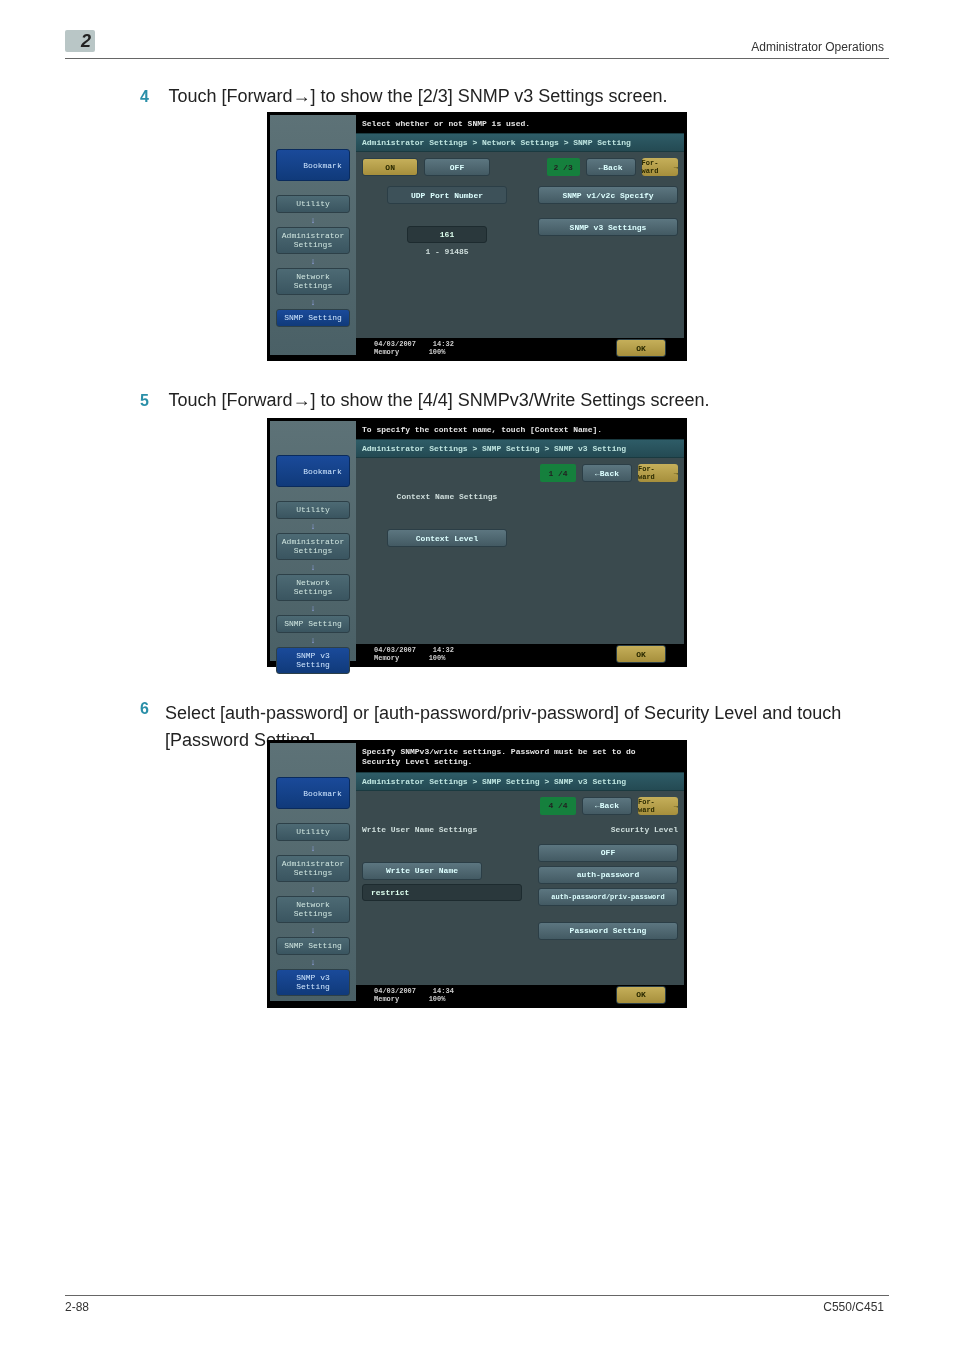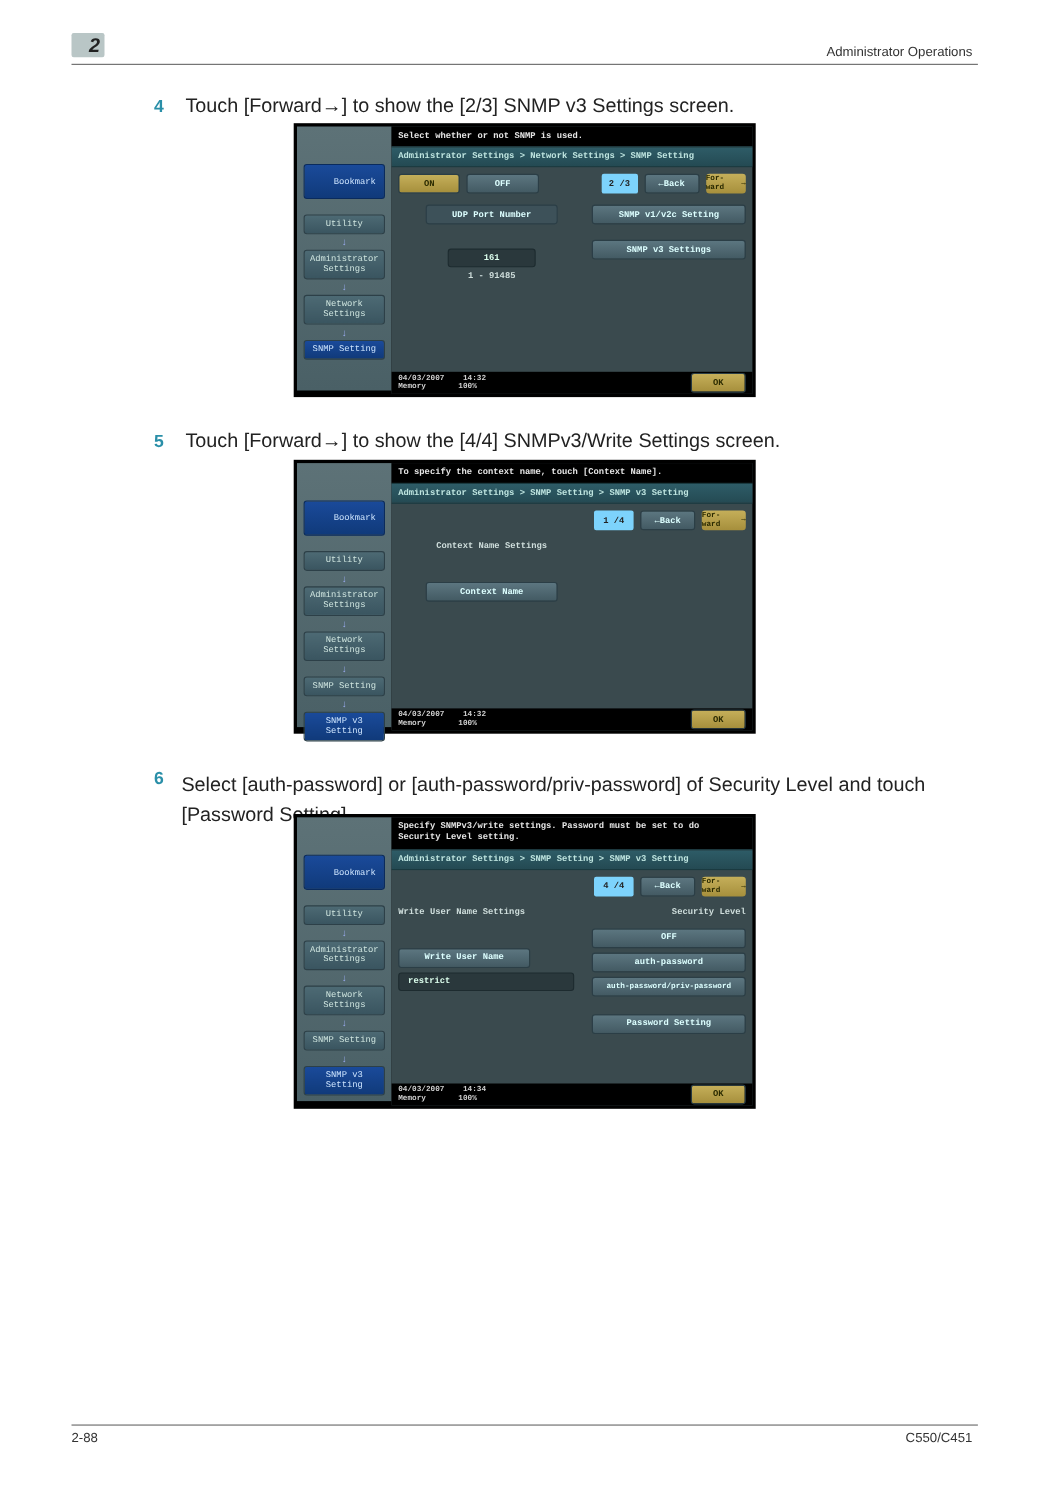--- a/index.html
+++ b/index.html
@@ -91,21 +91,21 @@
     border-bottom:1px solid #1a3a40;
   }
   .ss-body { padding:6px; position:relative; height:156px; }
   .ss-status {
     background:#000;
     color:#cfcfcf;
     font-size:7px;
     display:flex;
     justify-content:space-between;
     align-items:center;
-    padding:3px 6px;
+    padding:3px 18px;
     height:20px;
   }
   .bookmark {
     position:absolute;
     top:34px; left:6px;
     width:74px;height:32px;
     background: linear-gradient(#1a4a9a,#103a7a);
     border:1px solid #0a2b5d;
     border-radius:3px;
     color:#cfe6ff;font-size:8px;
@@ -147,21 +147,21 @@
   .btn.on { background:linear-gradient(#c5af5a,#a68f3c); color:#2a2a00; }
   .btn.ok { background:linear-gradient(#c5af5a,#a68f3c); color:#2a2a00; width:44px; }
   .fwd-chip {
     display:inline-flex;align-items:center;justify-content:center;
     width:40px;height:18px;border-radius:3px;
     background:linear-gradient(#c5af5a,#a68f3c);color:#2a2a00;font-size:7px;
     gap:3px;
   }
   .pagebox {
     display:inline-flex;align-items:center;justify-content:center;
-    background:#7dd3fc;color:#222;font-size:8px;
+    background:#15803d;color:#222;font-size:8px;
     width:36px;height:18px;border-radius:2px;margin-left:45px;
   }
   .valbox {
     background:#2a383c;border:1px solid #1d2b2f;border-radius:3px;
     color:#dfe;font-size:8px;text-align:center;
     padding:3px 6px;
   }
   .label { color:#cfdedc; font-size:8px; }
   .sec-header { text-align:center; color:#cfdedc; font-size:8px; margin-bottom:6px; }
   .col { display:flex; flex-direction:column; gap:4px; }
@@ -215,21 +215,21 @@
         </div>
     </div>
     <div class="ss-body">
       <div class="leftcol col" style="align-items:center;">
         <div class="btn" style="width:120px;background:#3d5159">UDP Port Number</div>
         <div style="height:14px"></div>
         <div class="valbox" style="width:80px">161</div>
         <div class="label">1  -  91485</div>
       </div>
       <div class="rightcol col">
-        <div class="btn" style="width:140px">SNMP v1/v2c Setting</div>
+        <div class="btn" style="width:140px">SNMP v1/v2c Specify</div>
         <div style="height:6px"></div>
         <div class="btn" style="width:140px">SNMP v3 Settings</div>
       </div>
     </div>
     <div class="ss-status">
       <div>
         <span>04/03/2007</span>&nbsp;&nbsp;&nbsp;
         <span>14:32</span><br>
         <span>Memory</span>&nbsp;&nbsp;&nbsp;&nbsp;&nbsp;&nbsp;
         <span>100%</span>
@@ -268,21 +268,21 @@
       <div class="btn">←Back</div>
       <div class="fwd-chip">
           <span>For- ward</span>
           <span>→</span>
         </div>
     </div>
     <div class="ss-body">
       <div class="leftcol col" style="align-items:center;">
         <div class="sec-header">Context Name Settings</div>
         <div style="height:14px"></div>
-        <div class="btn" style="width:120px">Context Name</div>
+        <div class="btn" style="width:120px">Context Level</div>
       </div>
     </div>
     <div class="ss-status">
       <div>
         <span>04/03/2007</span>&nbsp;&nbsp;&nbsp;
         <span>14:32</span><br>
         <span>Memory</span>&nbsp;&nbsp;&nbsp;&nbsp;&nbsp;&nbsp;
         <span>100%</span>
       </div>
       <div class="btn ok">OK</div>

